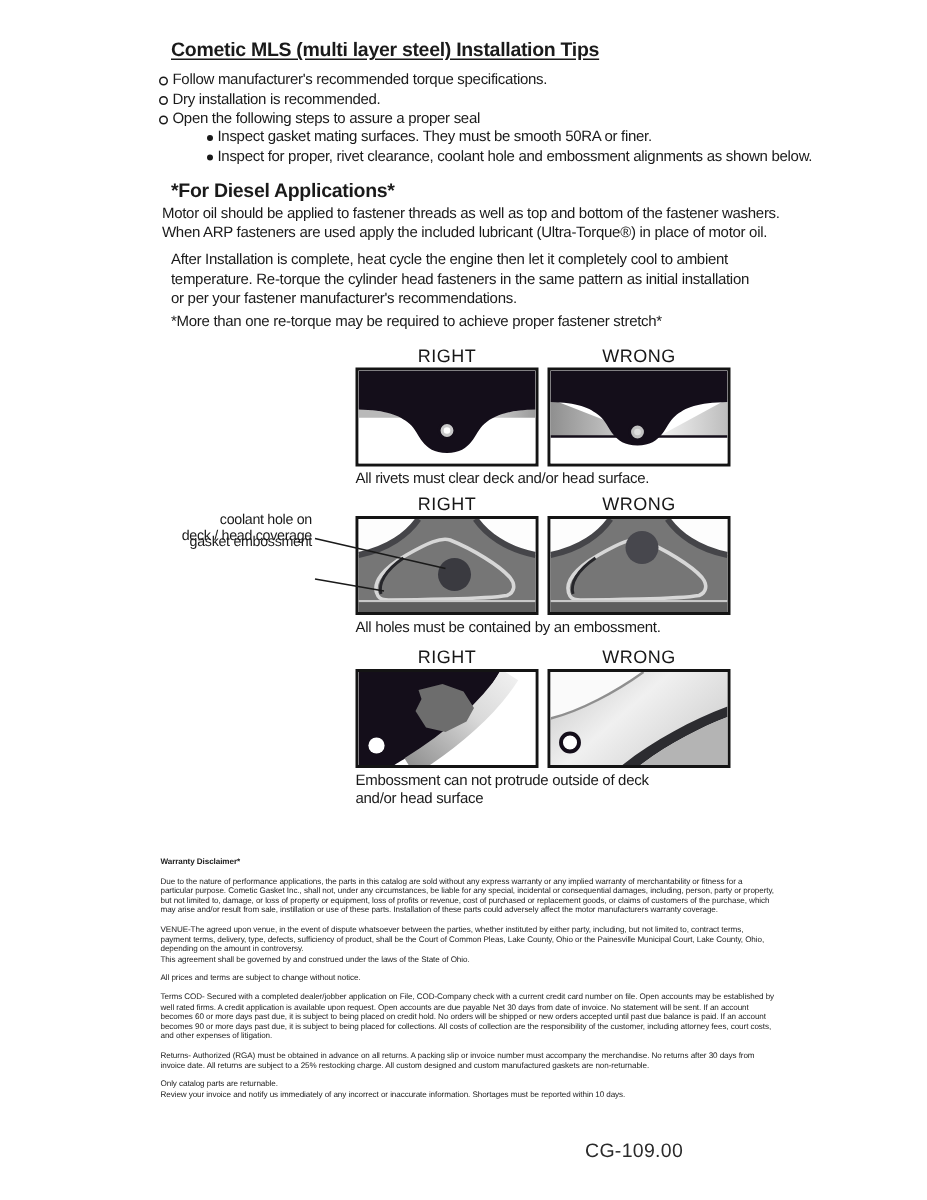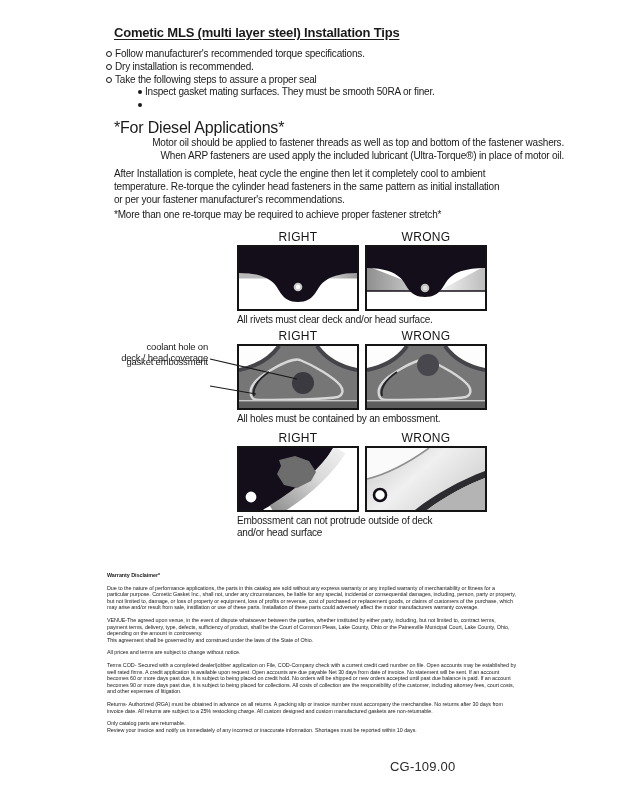--- a/index.html
+++ b/index.html
@@ -22,21 +22,21 @@
   .b-dot {
     width:4px; height:4px; border:1px solid #1a1a1a; border-radius:50%;
     margin:4px 3px 0 0; flex:0 0 auto; background:#fff;
   }
   .sb-row { display:flex; align-items:flex-start; line-height:12.5px; margin-left:32px; }
   .sb-dot {
     width:4px; height:4px; border-radius:50%; background:#1a1a1a;
     margin:4px 3px 0 0; flex:0 0 auto;
   }
 
-  .h2 { font-size:16px; font-weight:normal; letter-spacing:-0.2px; }
+  .h2 { font-size:13px; font-weight:bold; letter-spacing:-0.2px; }
 
   .diag-row { left:237px; width:250px; }
   .diag-labels { display:flex; gap:6px;justify-content:space-between; }
   .diag-label { width:122px; text-align:center; font-size:12px; letter-spacing:0.3px; color:#161616; }
   .diag-boxes { display:flex; gap:6px; margin-top:1px; }
   .diagbox { width:118px; height:62px; border:2px solid #141414; background:#fff; }
   .diagbox svg { display:block; }
   .diag-caption { margin-top:3px; font-size:10px; letter-spacing:-0.2px; line-height:11.5px; }
 
   .annot { font-size:9.5px; letter-spacing:-0.2px; line-height:11px; text-align:right; width:110px; left:98px; }
@@ -58,33 +58,34 @@
     <div class="b-row">
       <span class="b-dot"></span>
       <span>Follow manufacturer's recommended torque specifications.</span>
     </div>
     <div class="b-row">
       <span class="b-dot"></span>
       <span>Dry installation is recommended.</span>
     </div>
     <div class="b-row">
       <span class="b-dot"></span>
-      <span>Take the following steps to assure a proper seal</span>
+      <span>Open the following steps to assure a proper seal</span>
     </div>
     <div class="sb-row">
       <span class="sb-dot"></span>
       <span>Inspect gasket mating surfaces.  They must be smooth 50RA or finer.</span>
     </div>
     <div class="sb-row">
       <span class="sb-dot"></span>
+      <span>Inspect for proper, rivet clearance, coolant hole and embossment alignments as shown below.</span>
     </div>
   </div>
 
   <div class="abs h2" style="left:114px; top:119px;">*For Diesel Applications*</div>
-  <div class="abs body-text pre" style="left:124px; top:136px; width:440px;text-align:right;">Motor oil should be applied to fastener threads as well as top and bottom of the fastener washers.
+  <div class="abs body-text pre" style="left:108px; top:136px; width:440px;">Motor oil should be applied to fastener threads as well as top and bottom of the fastener washers.
 When ARP fasteners are used apply the included lubricant (Ultra-Torque®) in place of motor oil.</div>
   <div class="abs body-text pre" style="left:114px; top:167px; width:440px;">After Installation is complete, heat cycle the engine then let it completely cool to ambient
 temperature. Re-torque the cylinder head fasteners in the same pattern as initial installation
 or per your fastener manufacturer's recommendations.</div>
   <div class="abs body-text" style="left:114px; top:208px; width:440px;">*More than one re-torque may be required to achieve proper fastener stretch*</div>
 
   <div class="abs diag-row" style="top:230px;">
     <div class="diag-labels">
       <div class="diag-label">RIGHT</div>
       <div class="diag-label">WRONG</div>

